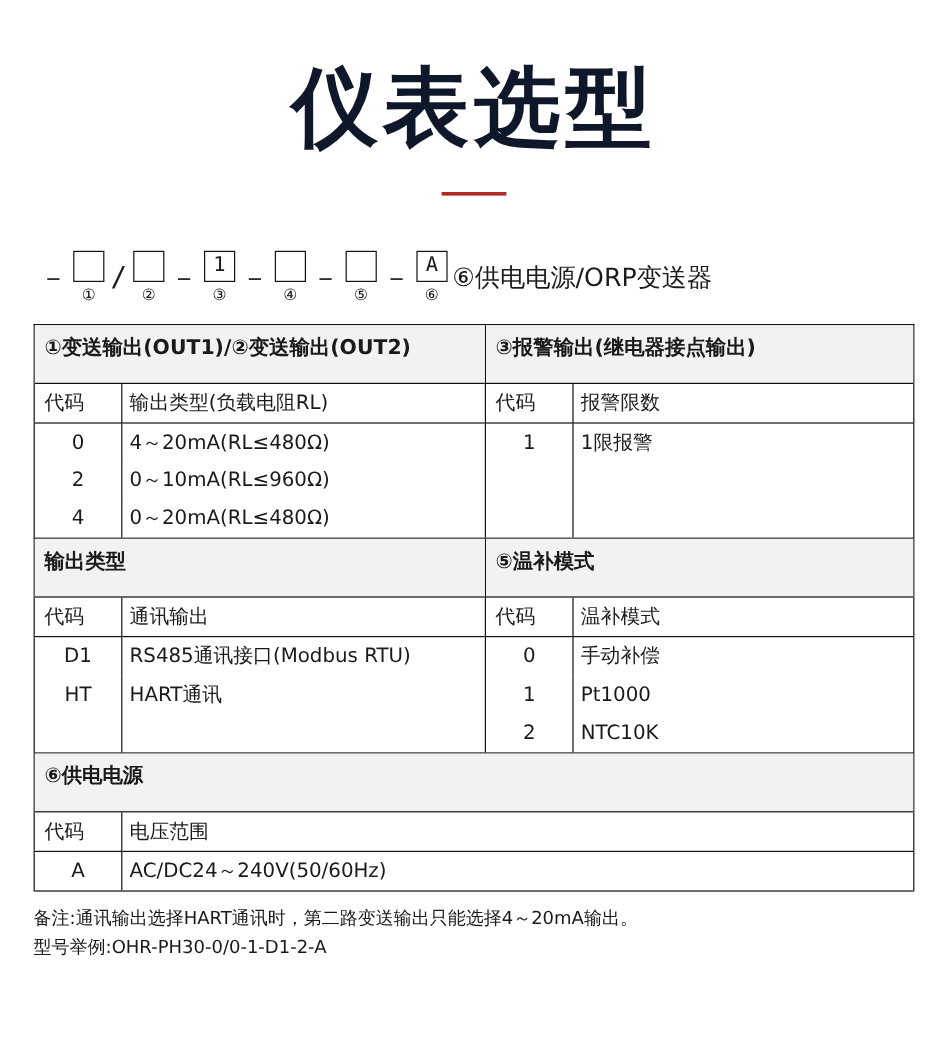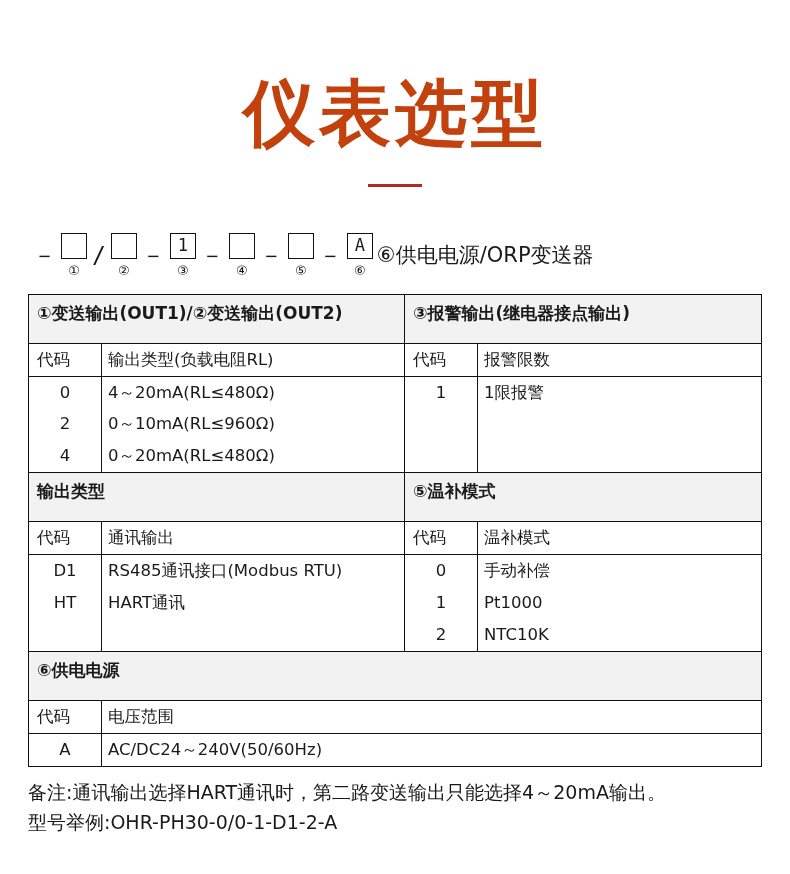--- a/index.html
+++ b/index.html
@@ -17,22 +17,22 @@
   .page {
     position: relative;
     width: 790px;
     height: 874px;
   }
   .title {
     text-align: center;
     font-size: 72px;
     font-weight: 700;
     letter-spacing: 4px;
-    color: #c2410c;
-    padding-top: 76px;
+    color: #0f172a;
+    padding-top: 52px;
     line-height: 1.05;
     font-family: "DejaVu Sans", "Liberation Sans", sans-serif;
   }
   .title-rule {
     width: 54px;
     height: 3px;
     background: #b02a26;
     margin: 32px auto 0 auto;
   }
 
@@ -141,21 +141,21 @@
   table.inner th.ccode { text-align: left; padding-left: 8px; }
   .block-bottom-border { border-bottom: 1.5px solid #111; }
 
   .sec-full {
     border-bottom: 1.5px solid #111;
   }
   .sec-full:last-child { border-bottom: 1.5px solid #111; }
 
   .notes {
     margin: 10px 28px 0 28px;
-    font-size: 19px;
+    font-size: 15px;
     line-height: 1.6;
     font-family: "DejaVu Sans", "Liberation Sans", sans-serif;
   }
   .notes div { white-space: nowrap; }
 </style>
 </head>
 <body>
 
 <div class="page">
 

